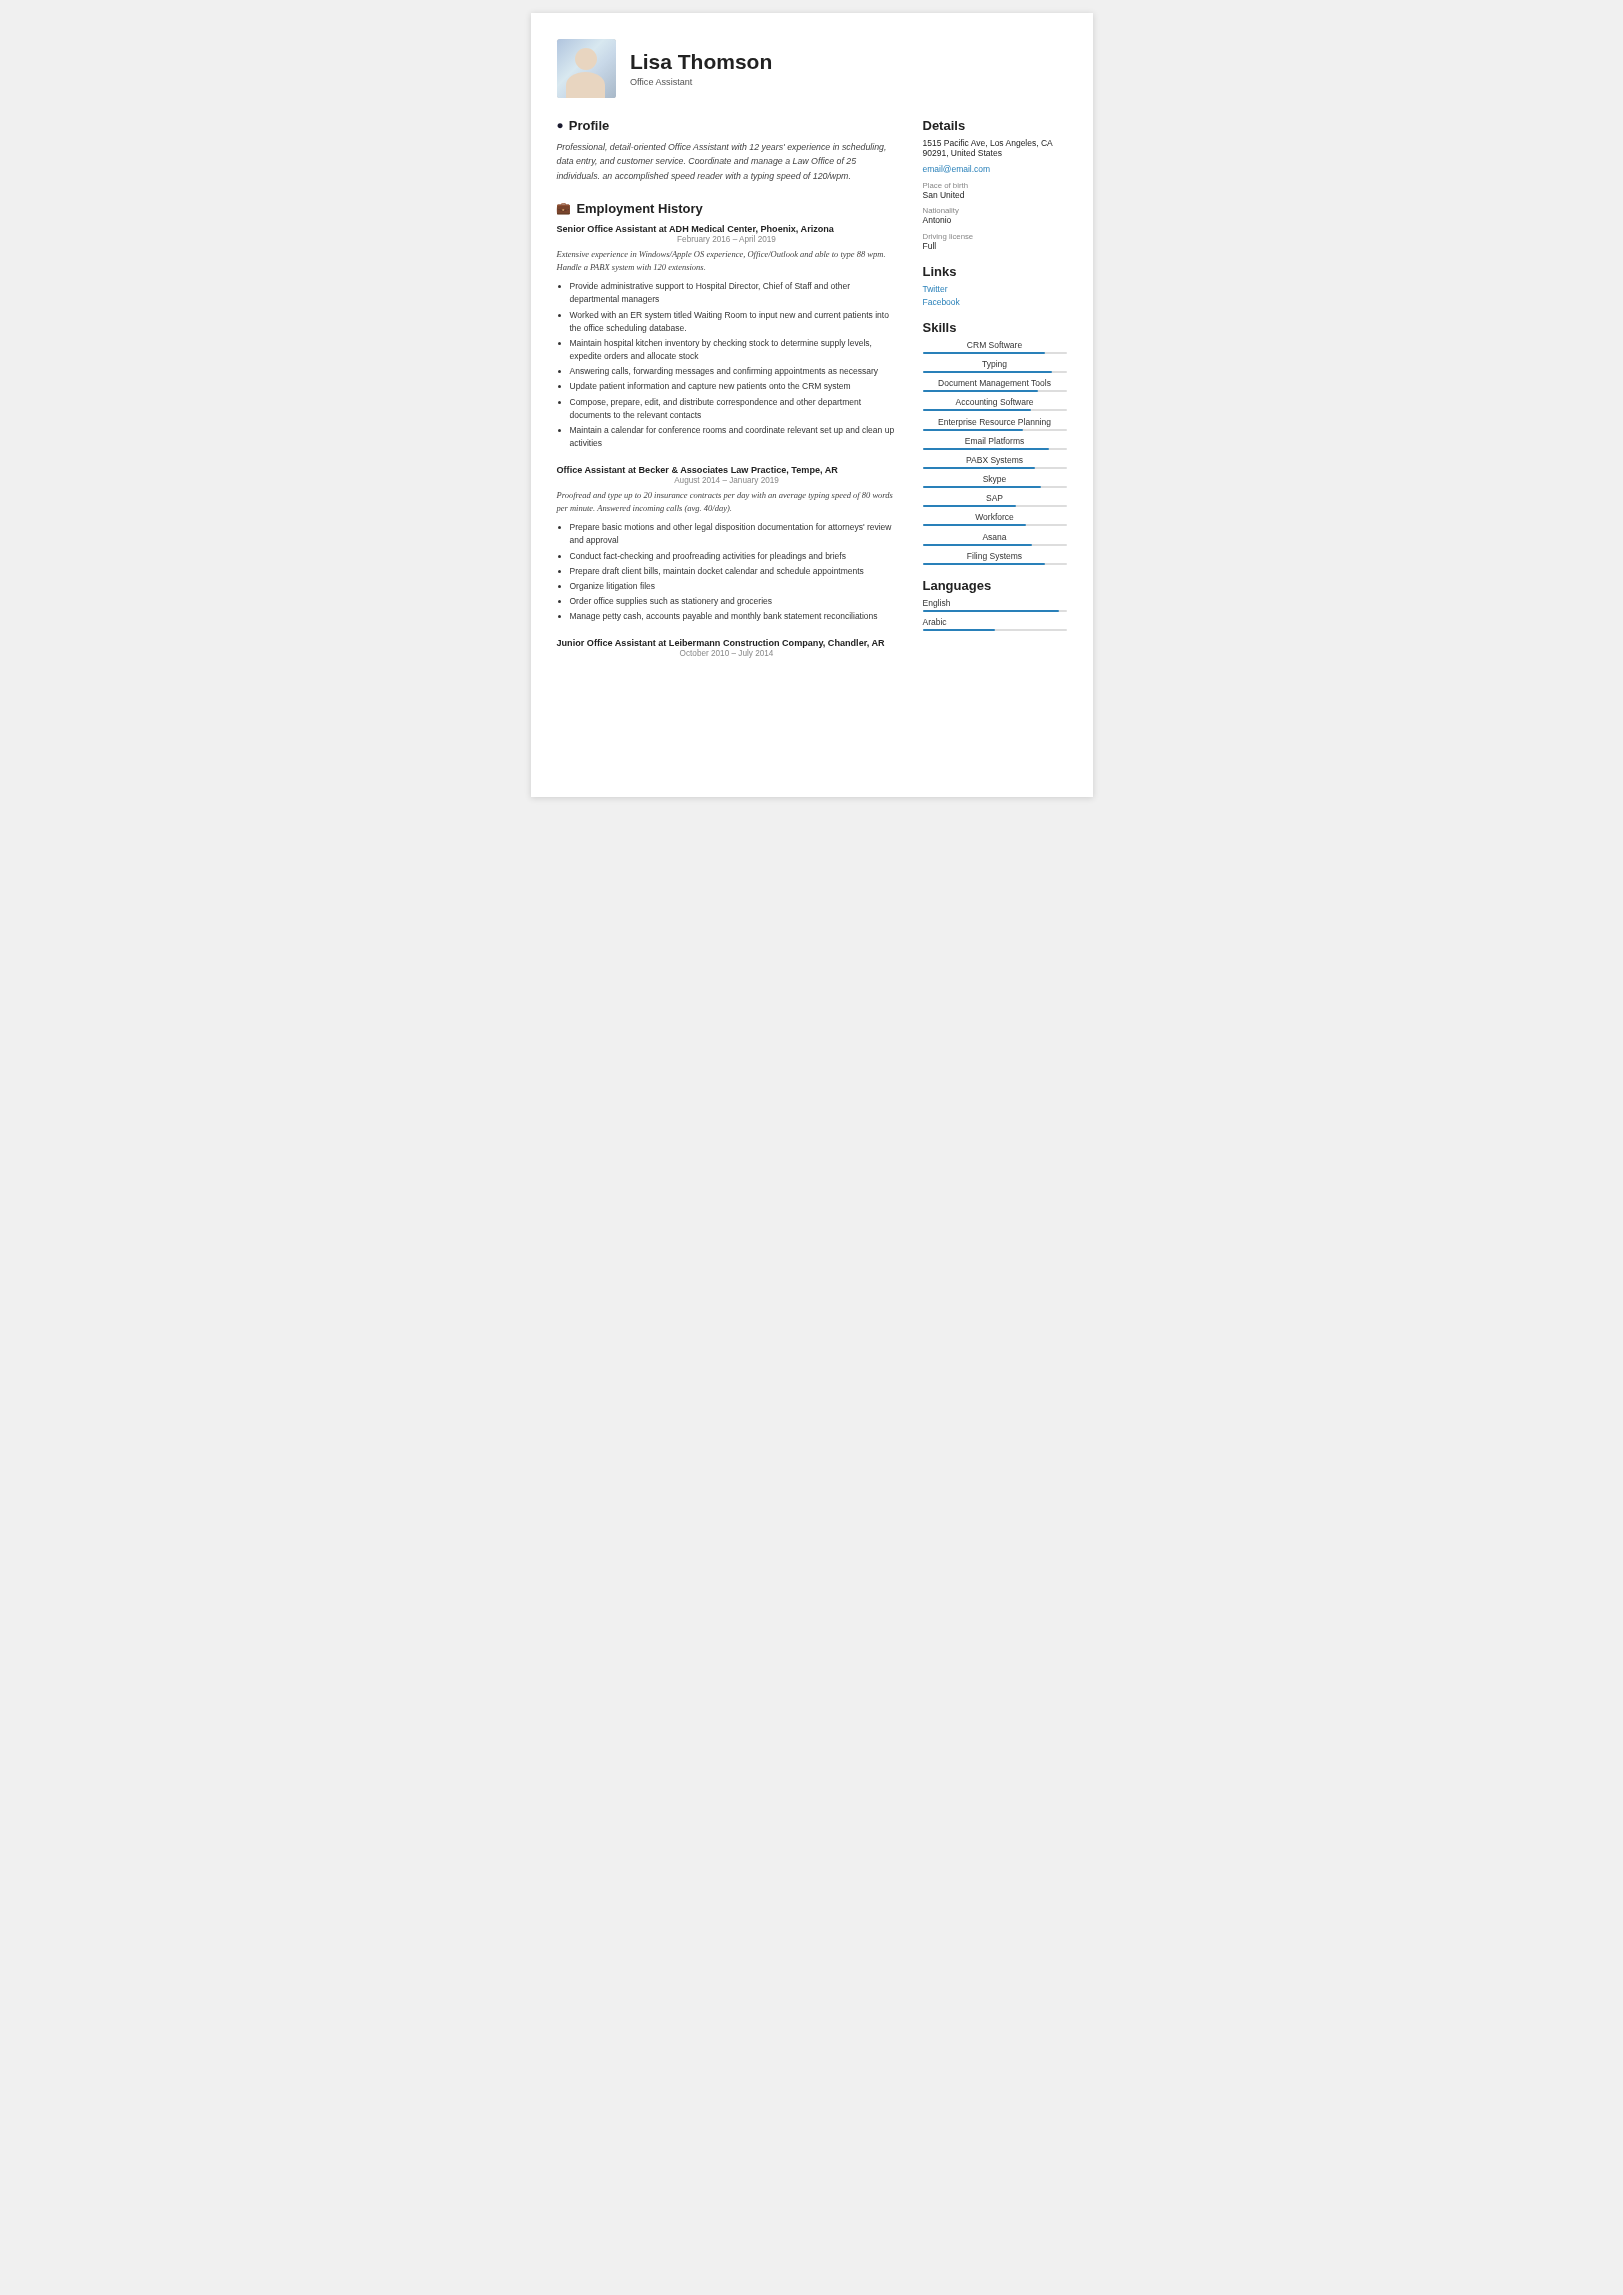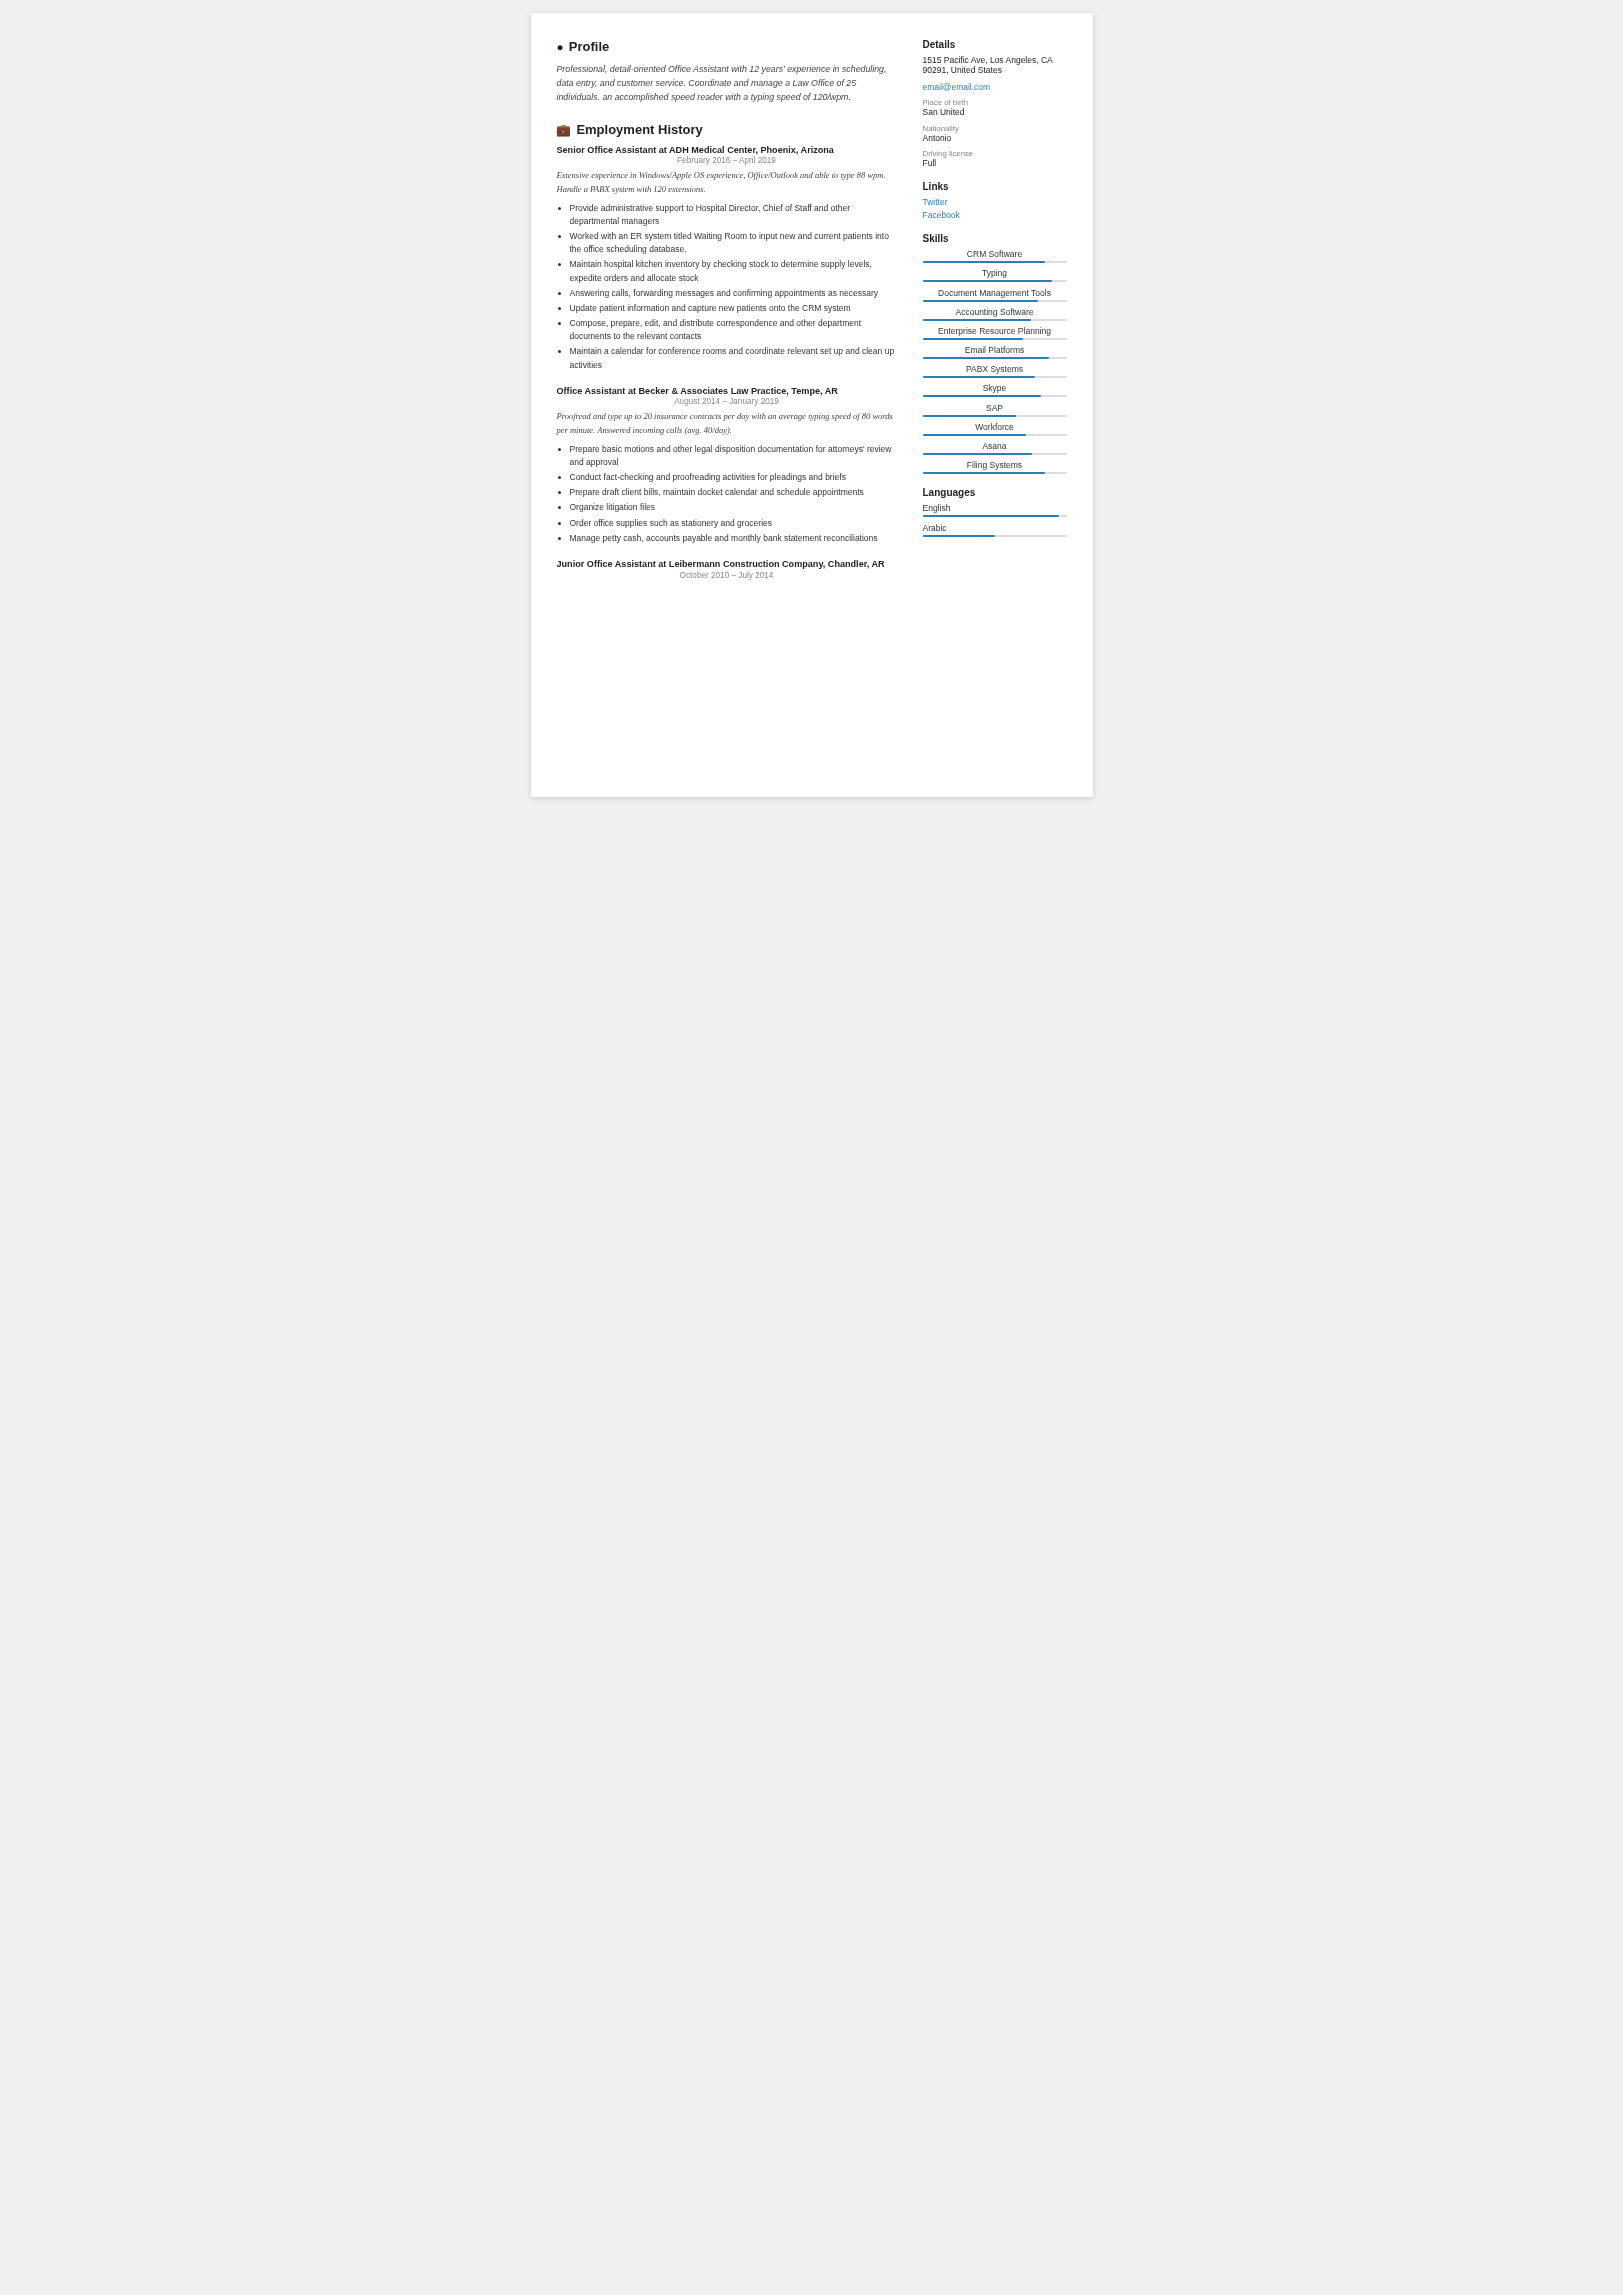--- a/index.html
+++ b/index.html
@@ -144,21 +144,21 @@
       font-size: 8.5px;
       color: #333;
       line-height: 1.55;
       margin-bottom: 2px;
     }
     
     .side-section {
       margin-bottom: 13px;
     }
     .side-section-title {
-      font-size: 10px;
+      font-size: 13px;
       font-weight: bold;
       color: #222;
       margin-bottom: 5.2px;
     }
     .detail-item {
       margin-bottom: 6.5px;
     }
     .detail-label {
       font-size: 7.8px;
       color: #888;
@@ -217,20 +217,29 @@
       height: 2px;
       background: #2980b9;
       border-radius: 1.3px;
     }
   </style>
 </head>
 <body>
 
 <div class="resume">
 
+  <div class="header">
+    <div class="avatar">
+      <div class="avatar-placeholder"></div>
+    </div>
+    <div class="header-info">
+      <h1>Lisa Thomson</h1>
+      <div class="title">Office Assistant</div>
+    </div>
+  </div>
 
   <div class="body">
 
     <div class="main-col">
 
       <div class="section">
         <div class="section-title">
           <span class="icon">●</span>
           <span>Profile</span>
         </div>

